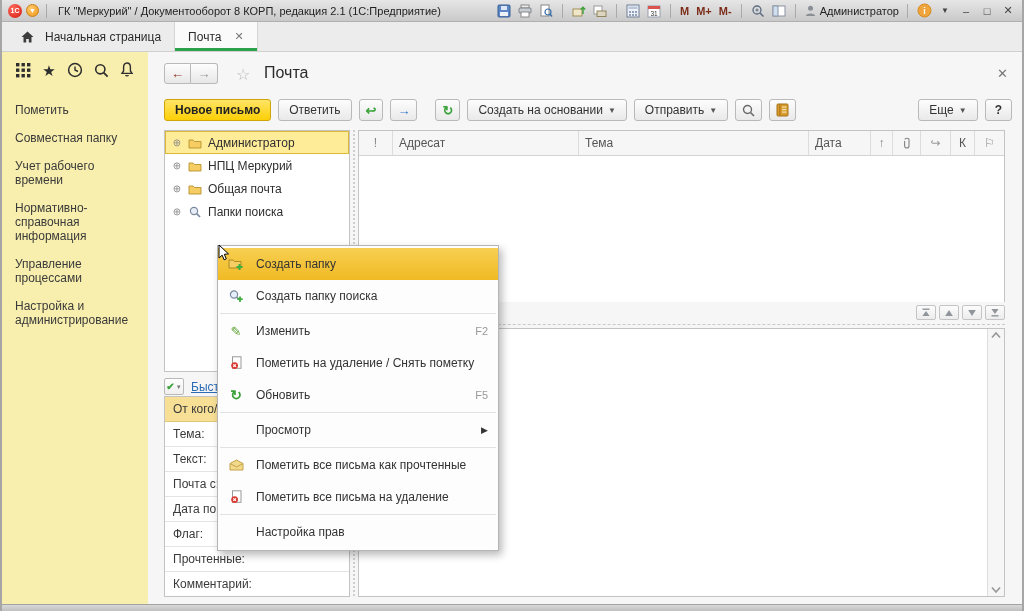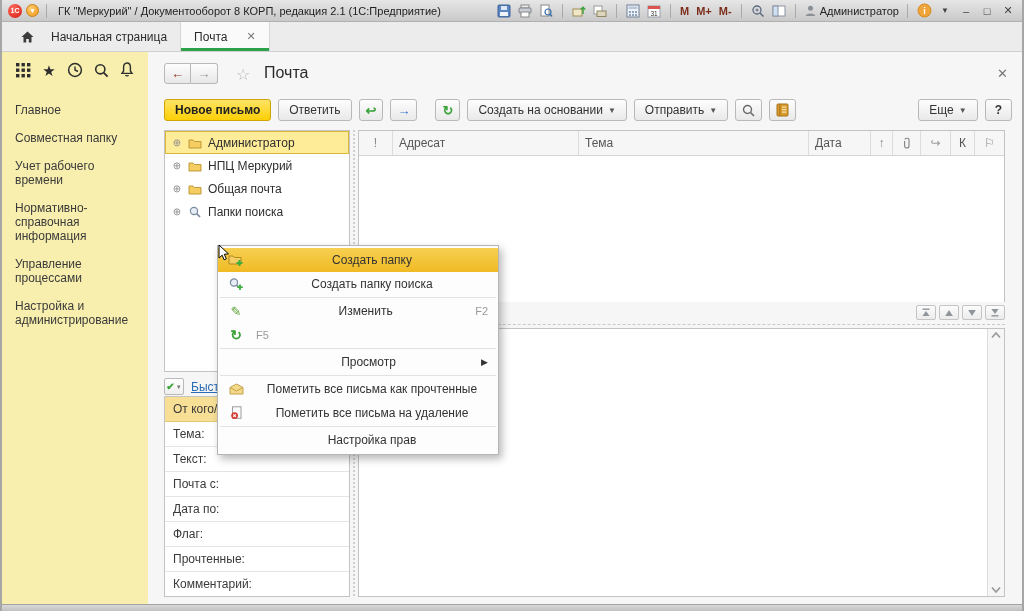--- a/index.html
+++ b/index.html
@@ -18,21 +18,21 @@
   .tb-sep { width:1px; height:14px; background:#aaa; margin:0 3px; }
   .tb-title { font-size:11px; color:#222; margin-left:4px; white-space:nowrap; }
   .tb-right { margin-left:auto; display:flex; align-items:center; gap:5px; }
   .tb-ico { width:16px; height:15px; display:flex; align-items:center; justify-content:center; }
   .tb-m { font-size:11px; font-weight:bold; color:#7c2d1a; padding:0 1px; }
   .tb-user { display:flex; align-items:center; gap:3px; font-size:11px; color:#222; }
   .win-btn { font-size:11px; color:#444; width:16px; text-align:center; }
 
   
   .tabbar { height:30px; background:#ececec; border-bottom:1px solid #d0d0d0; display:flex; align-items:stretch; padding-left:6px; }
-  .tab { display:flex; align-items:center; gap:17px; padding:0 13px; font-size:12px; color:#2b2b2b;
+  .tab { display:flex; align-items:center; gap:11px; padding:0 13px; font-size:12px; color:#2b2b2b;
          border-right:1px solid #d6d6d6; position:relative; }
   .tab.active { background:#fafafa; }
   .tab.active::after { content:""; position:absolute; left:0; right:0; bottom:0; height:3px; background:#2ca24c; }
   .tab-close { color:#777; font-size:11px; margin-left:2px; }
 
   
   .main { display:flex; height:552px; }
   .sidebar { width:146px; background:#f8efae; flex:none; }
   .sb-icons { display:flex; align-items:center; justify-content:space-between; padding:10px 14px 6px 14px; }
   .sb-item { padding:7px 6px 7px 13px; line-height:14px; color:#3a3a3a; font-size:12px; cursor:default; }
@@ -91,21 +91,21 @@
   .mini-btn { width:20px; height:15px; background:linear-gradient(#fcfcfc,#ececec); border:1px solid #c4c4c4; border-radius:2px;
               display:flex; align-items:center; justify-content:center; }
   .dash { position:absolute; left:210px; top:272px; width:647px; border-top:1px dashed #c9c9c9; }
   .preview { left:210px; top:276px; width:647px; height:269px; }
   .scrollbar { position:absolute; right:0; top:0; bottom:0; width:17px; background:#f6f6f6; border-left:1px solid #ddd;
                display:flex; flex-direction:column; justify-content:space-between; align-items:center; padding:2px 0; }
 
   
   .ctx { position:absolute; left:215px; top:245px; width:282px; background:#fdfdfd; border:1px solid #b5b5b5;
          box-shadow:3px 4px 8px rgba(0,0,0,.28); padding:2px 0; z-index:20; }
-  .mi { display:flex; align-items:center; height:24px; padding:0 10px 0 9px; font-size:12px; color:#333;text-align:center; }
+  .mi { display:flex; align-items:center; height:32px; padding:0 10px 0 9px; font-size:12px; color:#333; }
   .mi.hl { background:linear-gradient(#f7cf52,#f0ba24); }
   .mi-icon { width:18px; margin-right:11px; display:flex; align-items:center; justify-content:center; }
   .mi-label { flex:1; white-space:nowrap; }
   .mi-short { color:#9a9a9a; font-size:11px; }
   .mi-sub { color:#333; font-size:9px; }
   .mi-sep { height:1px; background:#e2e2e2; margin:1px 2px; }
   .glyph-green { color:#3aa23a; font-weight:bold; }
   .glyph-pencil { color:#58a12f; font-size:13px; }
 
   .cursor { position:absolute; left:216px; top:244px; z-index:30; }
@@ -255,21 +255,21 @@
         <svg width="15" height="15">
             <circle cx="6.3" cy="6.3" r="4.6" fill="none" stroke="#2e2e2e" stroke-width="1.6"></circle>
             <line x1="9.7" y1="9.7" x2="13.6" y2="13.6" stroke="#2e2e2e" stroke-width="1.8"></line>
           </svg>
         <svg width="14" height="16">
             <path d="M7 1 C4.6 1 3.6 3 3.6 5.2 L3.6 9 L2 11.4 L12 11.4 L10.4 9 L10.4 5.2 C10.4 3 9.4 1 7 1 Z" fill="none" stroke="#2e2e2e" stroke-width="1.4"></path>
             <path d="M5.6 13 a1.5 1.5 0 0 0 2.8 0" fill="none" stroke="#2e2e2e" stroke-width="1.3"></path>
           </svg>
       </div>
       <div style="height:12px"></div>
-      <div class="sb-item">Главное</div>
+      <div class="sb-item">Пометить</div>
       <div class="sb-item">Совместная папку</div>
       <div class="sb-item">Учет рабочего времени</div>
       <div class="sb-item">Нормативно-справочная информация</div>
       <div class="sb-item">Управление процессами</div>
       <div class="sb-item">Настройка и администрирование</div>
     </div>
 
     <div class="content">
 
       <div class="nav-group">
@@ -458,47 +458,58 @@
       </span>
       <span class="mi-label">Создать папку поиска</span>
     </div>
     <div class="mi-sep"></div>
     <div class="mi">
       <span class="mi-icon glyph-pencil">✎</span>
       <span class="mi-label">Изменить</span>
       <span class="mi-short">F2</span>
     </div>
     <div class="mi">
-      <span class="mi-icon glyph-green" style="font-size:14px;">↻</span>
-      <span class="mi-short">F5</span>
-    </div>
-    <div class="mi-sep"></div>
-    <div class="mi">
-      <span class="mi-icon"></span>
-      <span class="mi-label">Просмотр</span>
-      <span class="mi-sub">▶</span>
-    </div>
-    <div class="mi-sep"></div>
-    <div class="mi">
-      <span class="mi-icon">
-        <svg width="15" height="12">
-            <path d="M1 4.5 L7.5 1 L14 4.5 L14 11 L1 11 Z" fill="#f3d98a" stroke="#c3a14a"></path>
-            <path d="M1 4.5 L7.5 8 L14 4.5" fill="none" stroke="#c3a14a"></path>
-          </svg>
-      </span>
-      <span class="mi-label">Пометить все письма как прочтенные</span>
-    </div>
-    <div class="mi">
       <span class="mi-icon">
         <svg width="13" height="14">
             <rect x="2.5" y="0.8" width="8.5" height="11.5" fill="#fff" stroke="#9a9a9a"></rect>
             <circle cx="4.6" cy="9.6" r="3.4" fill="#d93a32"></circle>
             <path d="M3.3 8.3 L5.9 10.9 M5.9 8.3 L3.3 10.9" stroke="#fff" stroke-width="1.2"></path>
           </svg>
       </span>
+      <span class="mi-label">Пометить на удаление / Снять пометку</span>
+    </div>
+    <div class="mi">
+      <span class="mi-icon glyph-green" style="font-size:14px;">↻</span>
+      <span class="mi-label">Обновить</span>
+      <span class="mi-short">F5</span>
+    </div>
+    <div class="mi-sep"></div>
+    <div class="mi">
+      <span class="mi-icon"></span>
+      <span class="mi-label">Просмотр</span>
+      <span class="mi-sub">▶</span>
+    </div>
+    <div class="mi-sep"></div>
+    <div class="mi">
+      <span class="mi-icon">
+        <svg width="15" height="12">
+            <path d="M1 4.5 L7.5 1 L14 4.5 L14 11 L1 11 Z" fill="#f3d98a" stroke="#c3a14a"></path>
+            <path d="M1 4.5 L7.5 8 L14 4.5" fill="none" stroke="#c3a14a"></path>
+          </svg>
+      </span>
+      <span class="mi-label">Пометить все письма как прочтенные</span>
+    </div>
+    <div class="mi">
+      <span class="mi-icon">
+        <svg width="13" height="14">
+            <rect x="2.5" y="0.8" width="8.5" height="11.5" fill="#fff" stroke="#9a9a9a"></rect>
+            <circle cx="4.6" cy="9.6" r="3.4" fill="#d93a32"></circle>
+            <path d="M3.3 8.3 L5.9 10.9 M5.9 8.3 L3.3 10.9" stroke="#fff" stroke-width="1.2"></path>
+          </svg>
+      </span>
       <span class="mi-label">Пометить все письма на удаление</span>
     </div>
     <div class="mi-sep"></div>
     <div class="mi">
       <span class="mi-icon"></span>
       <span class="mi-label">Настройка прав</span>
     </div>
   </div>
 
   <svg class="cursor" width="13" height="18">

